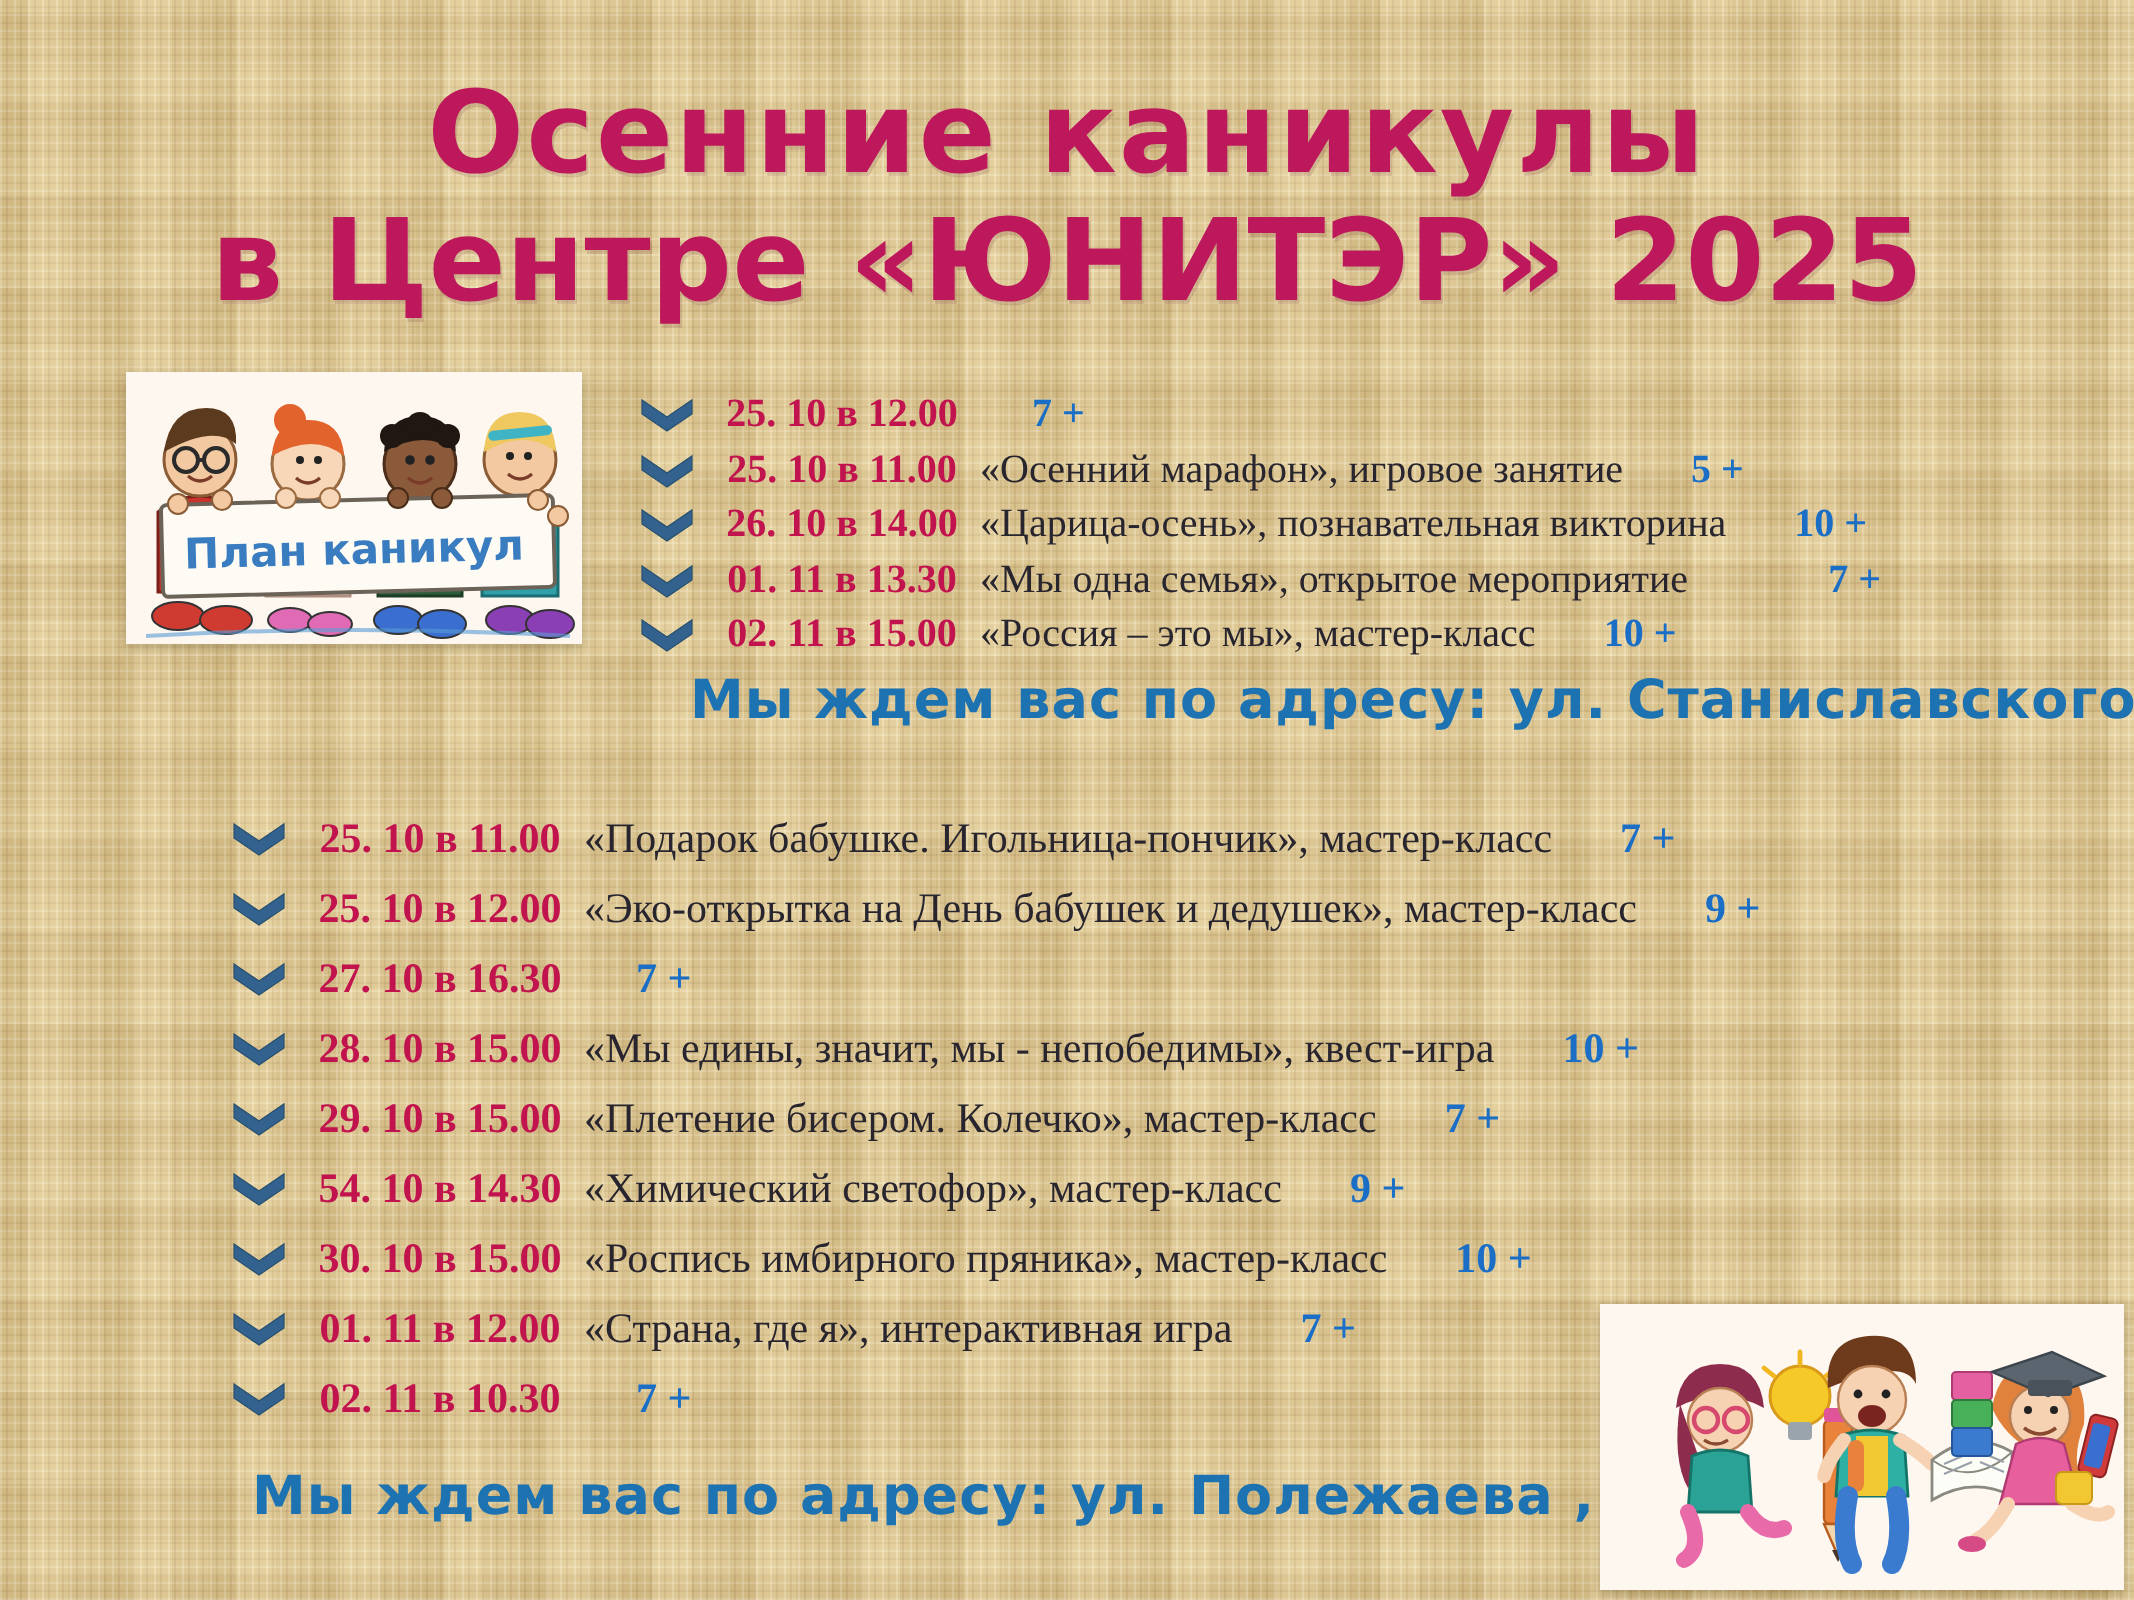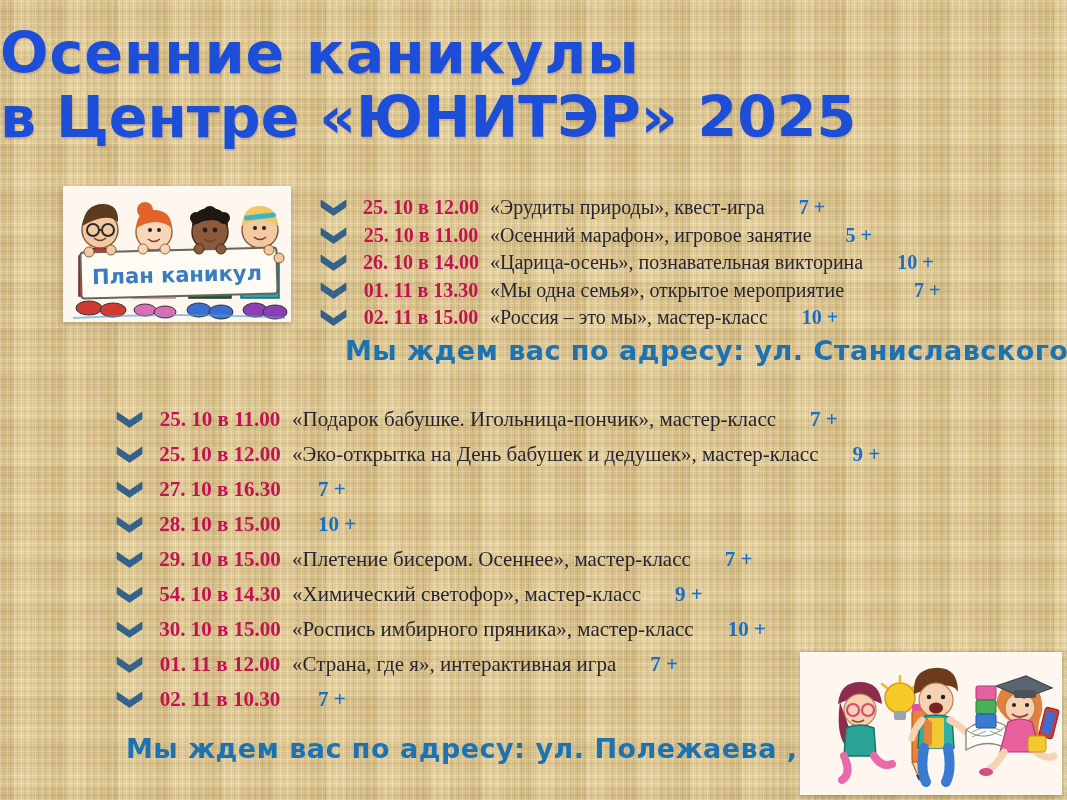--- a/index.html
+++ b/index.html
@@ -9,24 +9,25 @@
     font-family: "Liberation Serif", serif;
     background-color: #dcc795;
     background-image:
       repeating-linear-gradient(90deg, rgba(176,144,80,0.16) 0 14px, rgba(244,226,178,0.18) 14px 34px, rgba(205,177,118,0.14) 34px 52px),
       repeating-linear-gradient(0deg, rgba(176,144,80,0.12) 0 12px, rgba(246,230,184,0.16) 12px 30px, rgba(205,177,118,0.12) 30px 46px),
       repeating-linear-gradient(90deg, rgba(255,250,230,0.35) 0 1px, transparent 1px 3px, rgba(140,110,60,0.18) 3px 4px, transparent 4px 7px),
       repeating-linear-gradient(0deg, rgba(255,250,230,0.30) 0 1px, transparent 1px 4px, rgba(140,110,60,0.16) 4px 5px, transparent 5px 8px);
   }
 
   .page-title {
-    position: absolute; left: 0; top: 22px; width: 100%;
+    position: absolute; left: 0; top: 36px; width: 100%;
+    text-align: center;
     font-family: "DejaVu Sans", sans-serif;
     font-weight: bold;
-    color: #1d4ed8;
+    color: #be185d;
     line-height: 1.12;
     text-shadow: 1px 2px 0 rgba(120,60,60,0.18);
   }
   .page-title .line1 { font-size: 57px; letter-spacing: 1px; }
   .page-title .line2 { font-size: 57px; letter-spacing: 0px; }
 
   .illus {
     position: absolute;
     background: #fdf7f0;
     box-shadow: 0 2px 6px rgba(90,70,30,0.35);
@@ -157,21 +158,20 @@
     <path d="M10 132 Q114 126 222 132" stroke="#5a9bd4" stroke-width="2" fill="none" opacity="0.6"></path>
   </svg>
 </div>
 
 <div class="event-list list-1">
   <div class="event-row">
     <svg class="chev" viewBox="0 0 27 17">
         <use href="#chevron-down"></use>
       </svg>
     <span class="event-datetime">25. 10 в 12.00</span>
-    <span class="event-description">«Эрудиты природы», квест-игра</span>
     <span class="age-badge">7 +</span>
   </div>
   <div class="event-row">
     <svg class="chev" viewBox="0 0 27 17">
         <use href="#chevron-down"></use>
       </svg>
     <span class="event-datetime">25. 10 в 11.00</span>
     <span class="event-description">«Осенний марафон», игровое занятие</span>
     <span class="age-badge">5 +</span>
   </div>
@@ -225,28 +225,29 @@
         <use href="#chevron-down"></use>
       </svg>
     <span class="event-datetime">27. 10 в 16.30</span>
     <span class="age-badge">7 +</span>
   </div>
   <div class="event-row">
     <svg class="chev" viewBox="0 0 27 17">
         <use href="#chevron-down"></use>
       </svg>
     <span class="event-datetime">28. 10 в 15.00</span>
+    <span class="event-description">«Мы едины, значит, мы - непобедимы», квест-игра</span>
     <span class="age-badge">10 +</span>
   </div>
   <div class="event-row">
     <svg class="chev" viewBox="0 0 27 17">
         <use href="#chevron-down"></use>
       </svg>
     <span class="event-datetime">29. 10 в 15.00</span>
-    <span class="event-description">«Плетение бисером. Осеннее», мастер-класс</span>
+    <span class="event-description">«Плетение бисером. Колечко», мастер-класс</span>
     <span class="age-badge">7 +</span>
   </div>
   <div class="event-row">
     <svg class="chev" viewBox="0 0 27 17">
         <use href="#chevron-down"></use>
       </svg>
     <span class="event-datetime">54. 10 в 14.30</span>
     <span class="event-description">«Химический светофор», мастер-класс</span>
     <span class="age-badge">9 +</span>
   </div>

